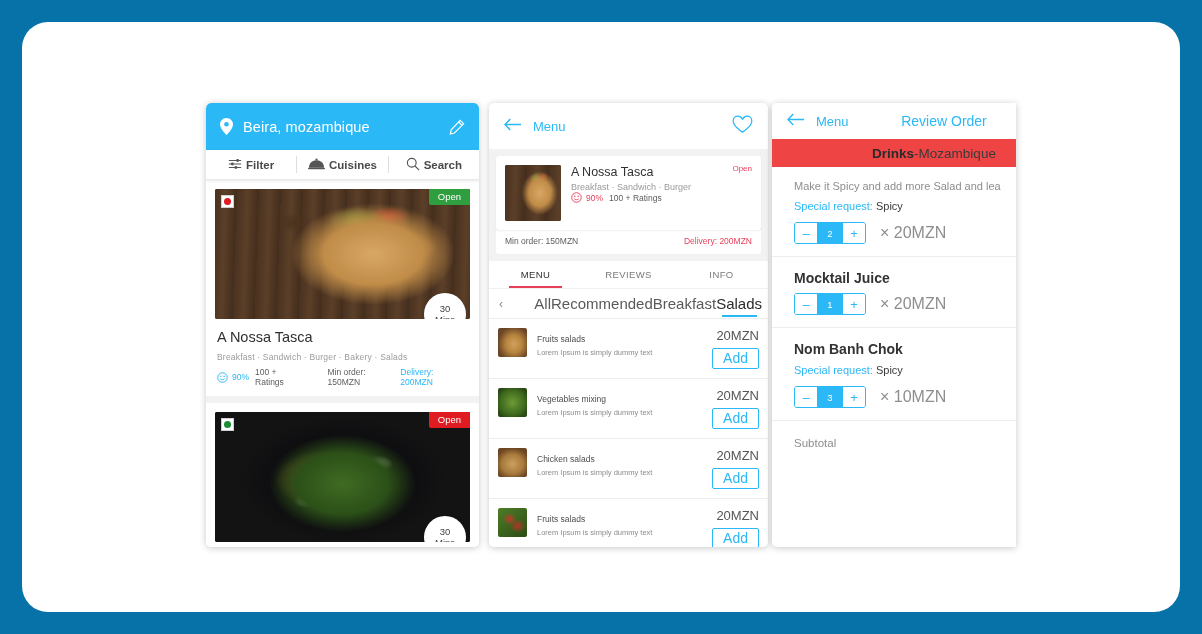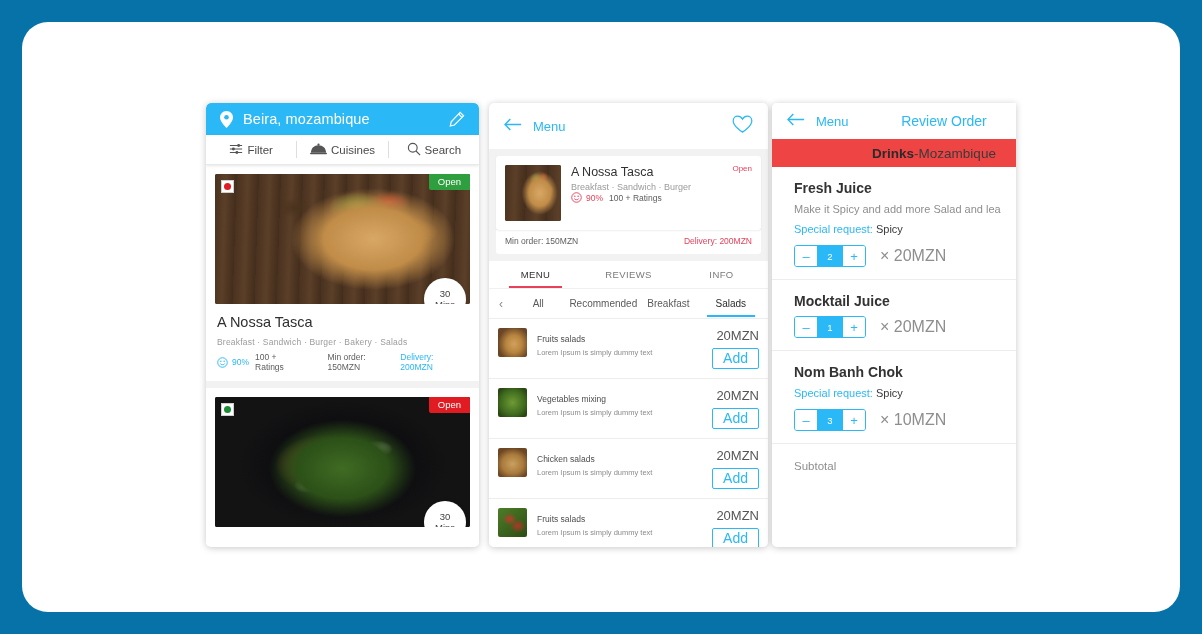--- a/index.html
+++ b/index.html
@@ -32,21 +32,21 @@
 
   
   #panel1 {
     left: 206px; top: 103px;
     width: 273px; height: 444px;
     background: #ffffff;
     border-radius: 5px;
     box-shadow: 0 1px 7px rgba(0,0,0,0.22);
   }
   .p1-header {
-    height: 32px;
+    height: 47px;
     background: #2bb8f7;
     display: flex;
     align-items: center;
     padding: 0 14px;
     border-radius: 5px 5px 0 0;
   }
   .p1-loc-text {
     color: #ffffff;
     font-size: 14.5px;
     margin-left: 10px;
@@ -68,20 +68,21 @@
   }
   .fb-cell {
     flex: 1;
     display: flex;
     align-items: center;
     justify-content: center;
     gap: 4px;
     font-size: 11.5px;
     color: #4a4a4a;
     height: 100%;
+    font-weight: bold;
   }
   .fb-div { width: 1px; height: 17px; background: #dedede; }
 
   .rest-card { background: #ffffff; }
   .rest-photo {
     position: relative;
     margin: 9px 9px 0 9px;
     height: 130px;
     border-radius: 2px;
     overflow: hidden;
@@ -239,22 +240,22 @@
     display: flex;
     align-items: center;
     background: #ffffff;
     height: 30px;
     padding: 0 6px;
     border-top: 1px solid #f0f0f0;
   }
   .cat-arrow { color: #8a8a8a; font-size: 12px; padding: 0 4px; }
   .cat {
     flex: 1;
-    text-align: center;
-    font-size: 10px;
+    text-align: right;
+    font-size: 15px;
     color: #5a5a5a;
     position: relative;
     line-height: 30px;
     height: 100%;
   }
   .cat.active { color: #2b2b2b; }
   .cat.active::after {
     content: "";
     position: absolute;
     left: 12%; right: 12%; bottom: 1px;
@@ -606,21 +607,20 @@
       <span class="p3-title">Review Order</span>
     </div>
 
     <div class="p3-subbar">
       <span class="sb-strong">Drinks</span>
       <span class="sb-rest"> - </span>
       <span class="sb-rest">Mozambique</span>
     </div>
 
     <div class="order-item">
-      <div class="oi-name">Fresh Juice</div>
       <div class="oi-desc">Make it Spicy and add more Salad and lea</div>
       <div class="oi-req"><span class="lab">Special request:</span><span> Spicy</span></div>
       <div class="oi-qtyrow">
         <div class="stepper">
           <div class="st-btn">–</div>
           <div class="st-val">2</div>
           <div class="st-btn">+</div>
         </div>
         <div class="oi-price">× 20MZN</div>
       </div>

